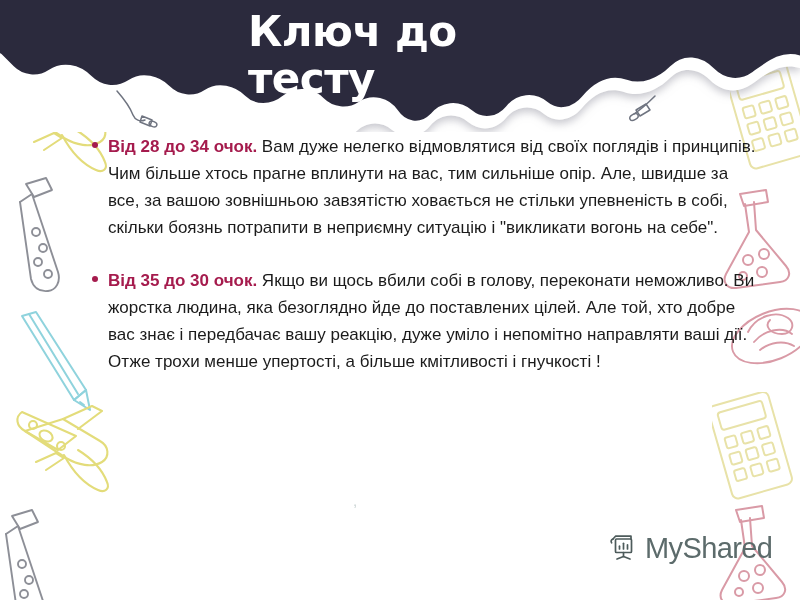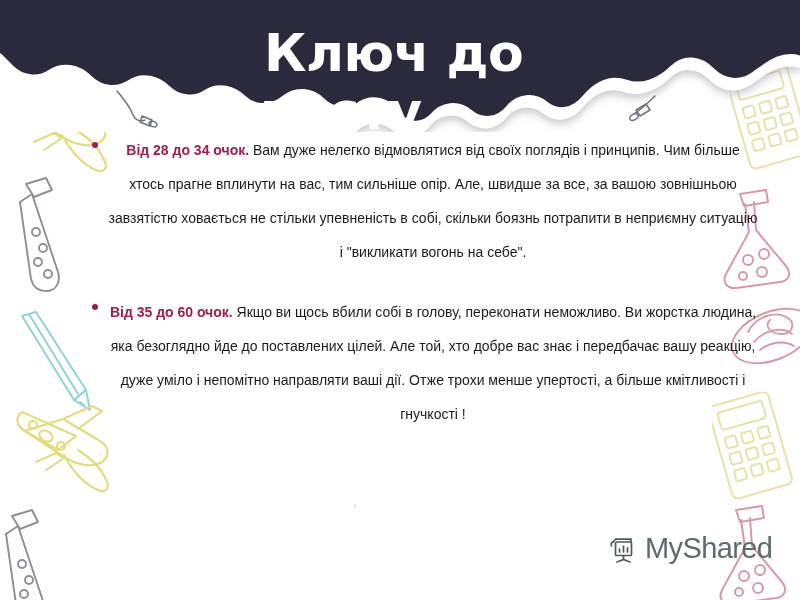--- a/index.html
+++ b/index.html
@@ -52,24 +52,24 @@
   }
 
   .title-wrap {
     position: absolute;
     left: 248px;
     top: 8px;
     width: 420px;
     z-index: 4;
   }
   .slide-title {
-    margin: 16px;
+    margin: 0;
     color: #ffffff;
     font-family: "DejaVu Sans", "Liberation Sans", sans-serif;
-    font-size: 52px;
+    font-size: 42px;
     font-weight: bold;
     line-height: 1.12;
     letter-spacing: -0.5px;
     text-align: left;
     white-space: pre-line;
   }
 
   
   .content {
     position: absolute;
@@ -81,24 +81,24 @@
 
   ul.bullets {
     list-style: none;
     margin: 0;
     padding: 0;
   }
   li.bullet-item {
     position: relative;
     padding-left: 22px;
     margin: 0 0 26px 0;
-    font-size: 14px;
-    line-height: 34px;
+    font-size: 17px;
+    line-height: 27px;
     color: #1b1b1b;
-    text-align: center;
+    text-align: left;
   }
   li.bullet-item:last-child {
     margin-bottom: 0;
   }
   li.bullet-item .bullet-dot {
     position: absolute;
     left: 6px;
     top: 9px;
     width: 6px;
     height: 6px;
@@ -126,21 +126,21 @@
     z-index: 5;
     font-family: "Liberation Sans", sans-serif;
   }
 
   
   .watermark {
     position: absolute;
     left: 608px;
     top: 532px;
     display: flex;
-    align-items: flex-end;
+    align-items: flex-start;
     gap: 7px;
     z-index: 6;
   }
   .wm-text {
     font-family: "Liberation Sans", "DejaVu Sans", sans-serif;
     font-size: 29px;
     color: #5c6b6b;
     letter-spacing: -0.6px;
     font-weight: normal;
   }
@@ -368,21 +368,21 @@
   <div class="content">
     <ul class="bullets">
 
       <li class="bullet-item">
         <span class="bullet-dot"></span>
         <span class="lead">Від 28 до 34 очок.</span><span class="body-text"> Вам дуже нелегко відмовлятися від своїх поглядів і принципів. Чим більше хтось прагне вплинути на вас, тим сильніше опір. Але, швидше за все, за вашою зовнішньою завзятістю ховається не стільки упевненість в собі, скільки боязнь потрапити в неприємну ситуацію і "викликати вогонь на себе".</span>
       </li>
 
       <li class="bullet-item">
         <span class="bullet-dot"></span>
-        <span class="lead">Від 35 до 60 очок.</span><span class="body-text"> Якщо ви щось вбили собі в голову, переконати неможливо. Ви жорстка людина, яка безоглядно йде до поставлених цілей. Але той, хто добре вас знає і передбачає вашу реакцію, дуже уміло і непомітно направляти ваші дії. Отже трохи менше упертості, а більше кмітливості і гнучкості !</span>
+        <span class="lead">Від 35 до 30 очок.</span><span class="body-text"> Якщо ви щось вбили собі в голову, переконати неможливо. Ви жорстка людина, яка безоглядно йде до поставлених цілей. Але той, хто добре вас знає і передбачає вашу реакцію, дуже уміло і непомітно направляти ваші дії. Отже трохи менше упертості, а більше кмітливості і гнучкості !</span>
       </li>
 
     </ul>
   </div>
 
   <div class="stray-mark">,</div>
 
   <div class="watermark">
     <svg width="30" height="30" viewBox="0 0 30 30" fill="none">
       <g stroke="#4d5b5b" stroke-width="1.7" fill="none" stroke-linecap="round" stroke-linejoin="round">

